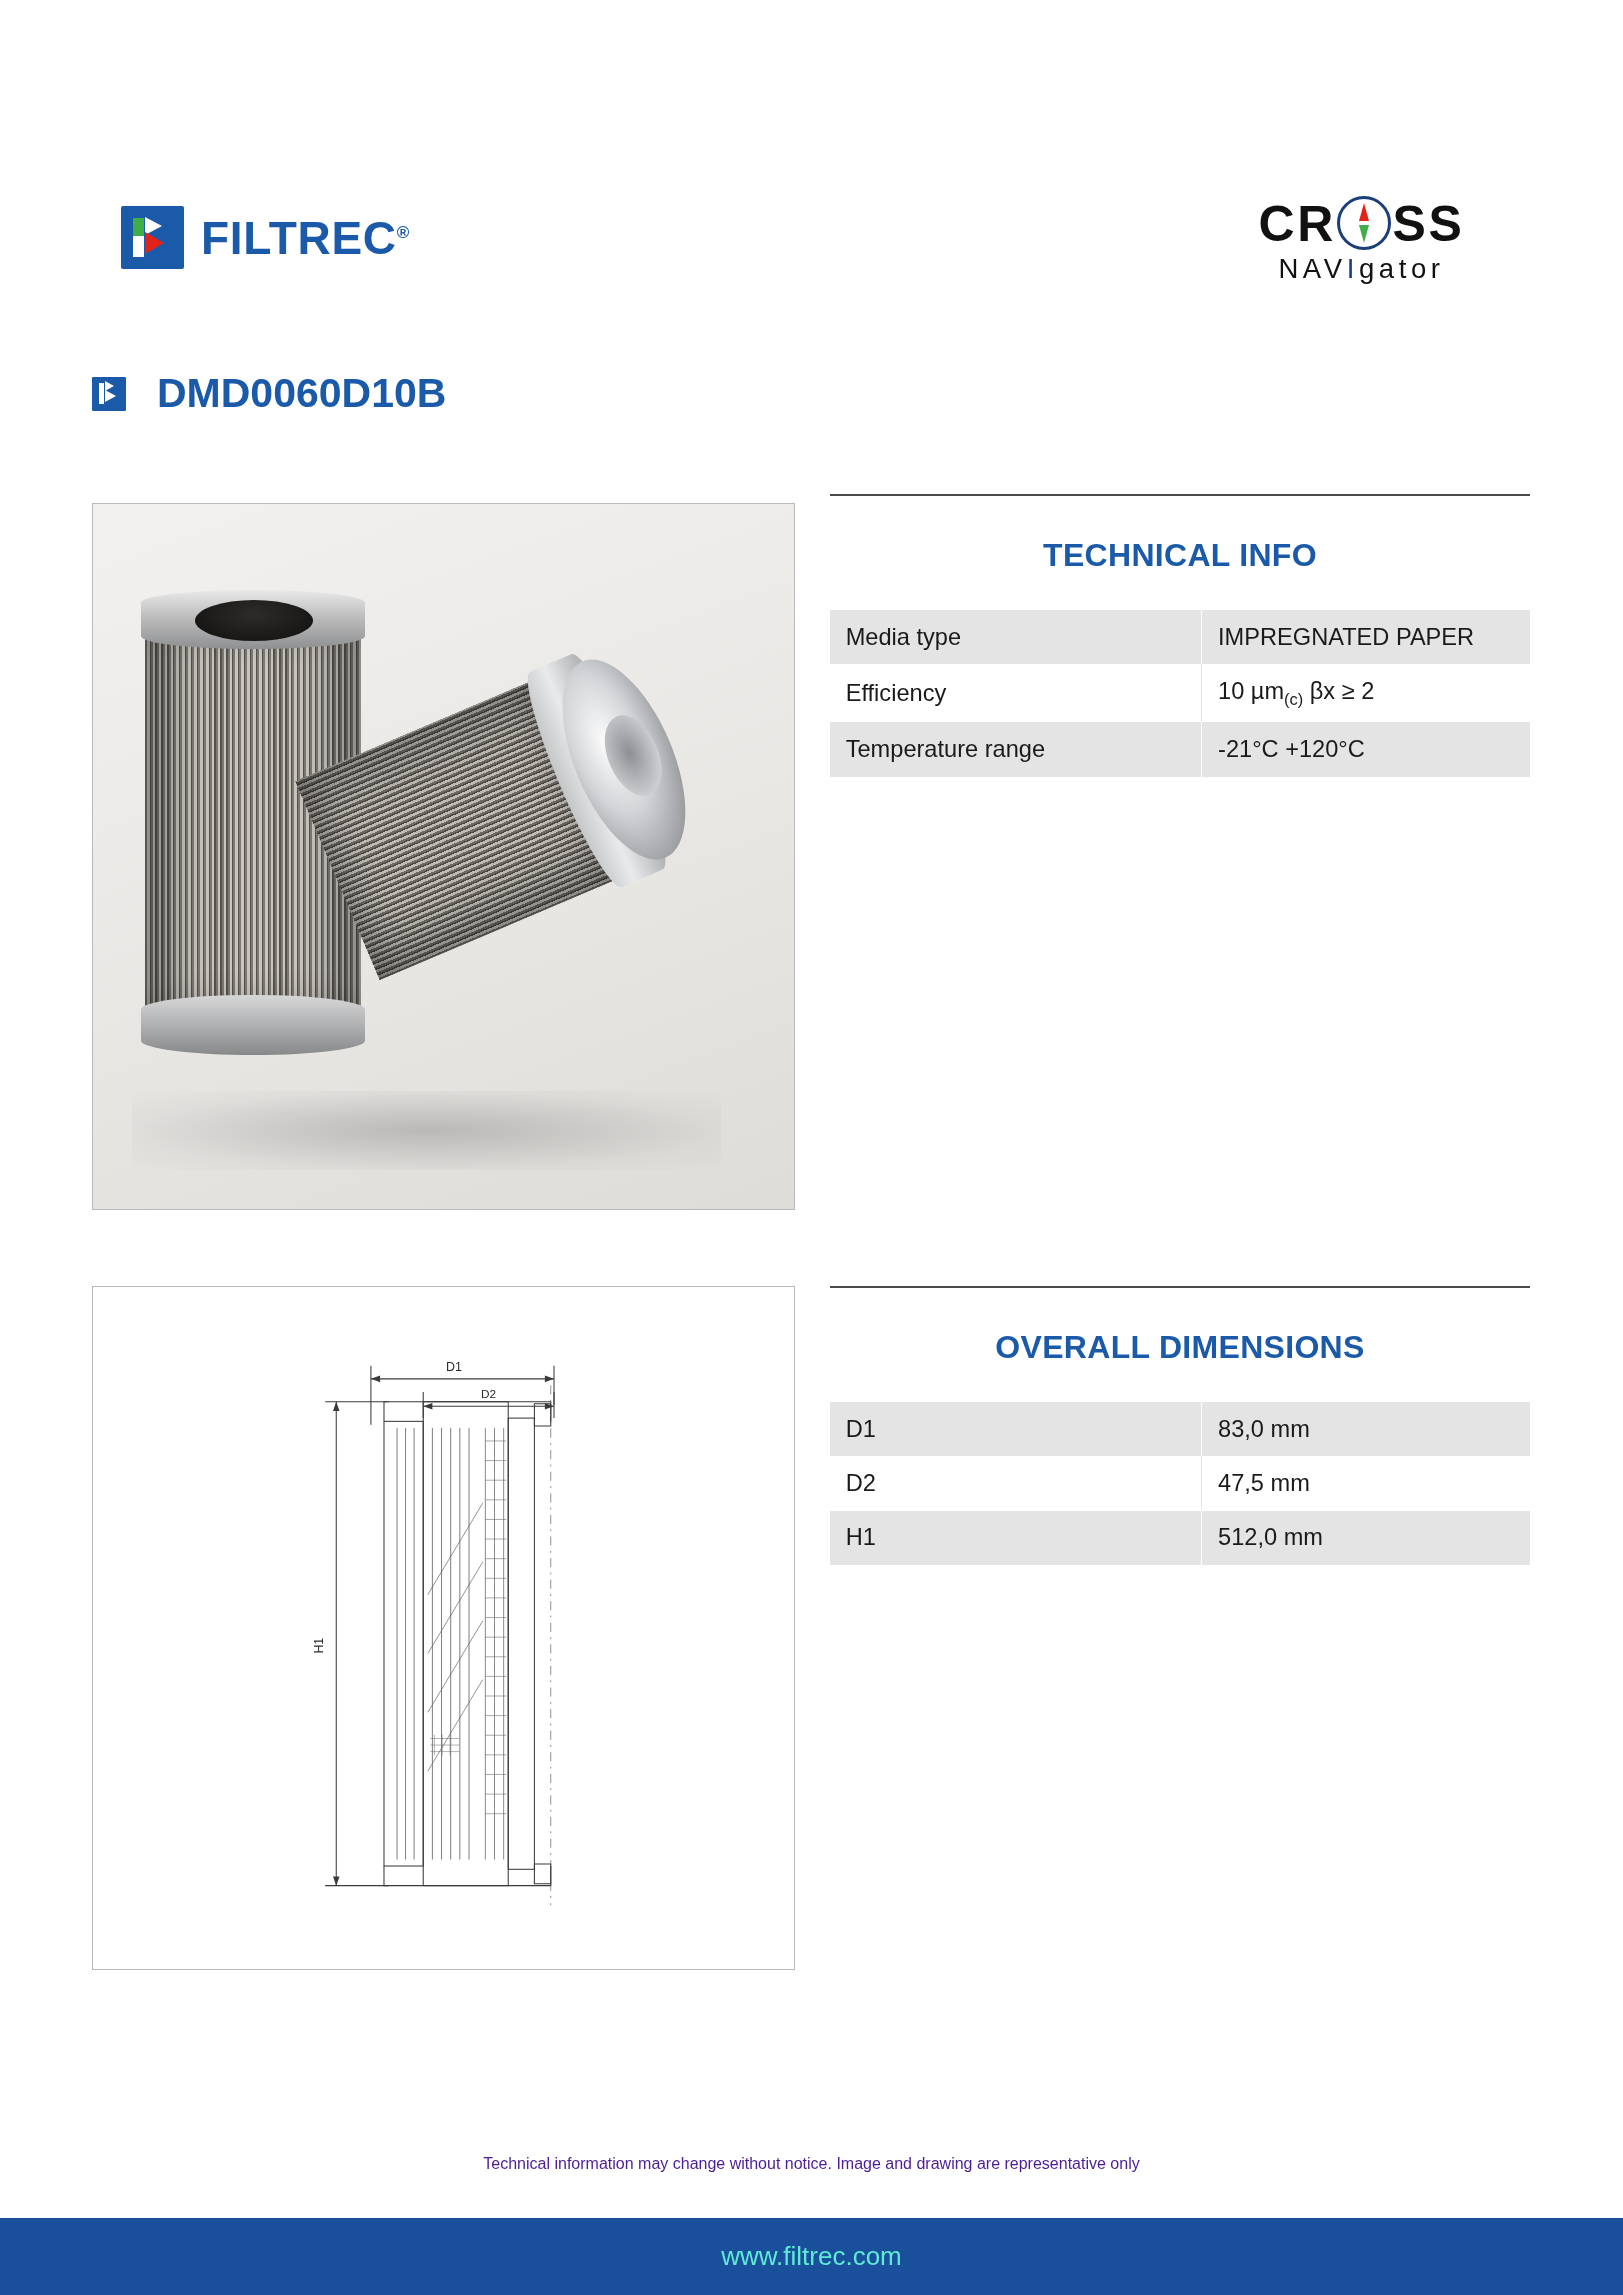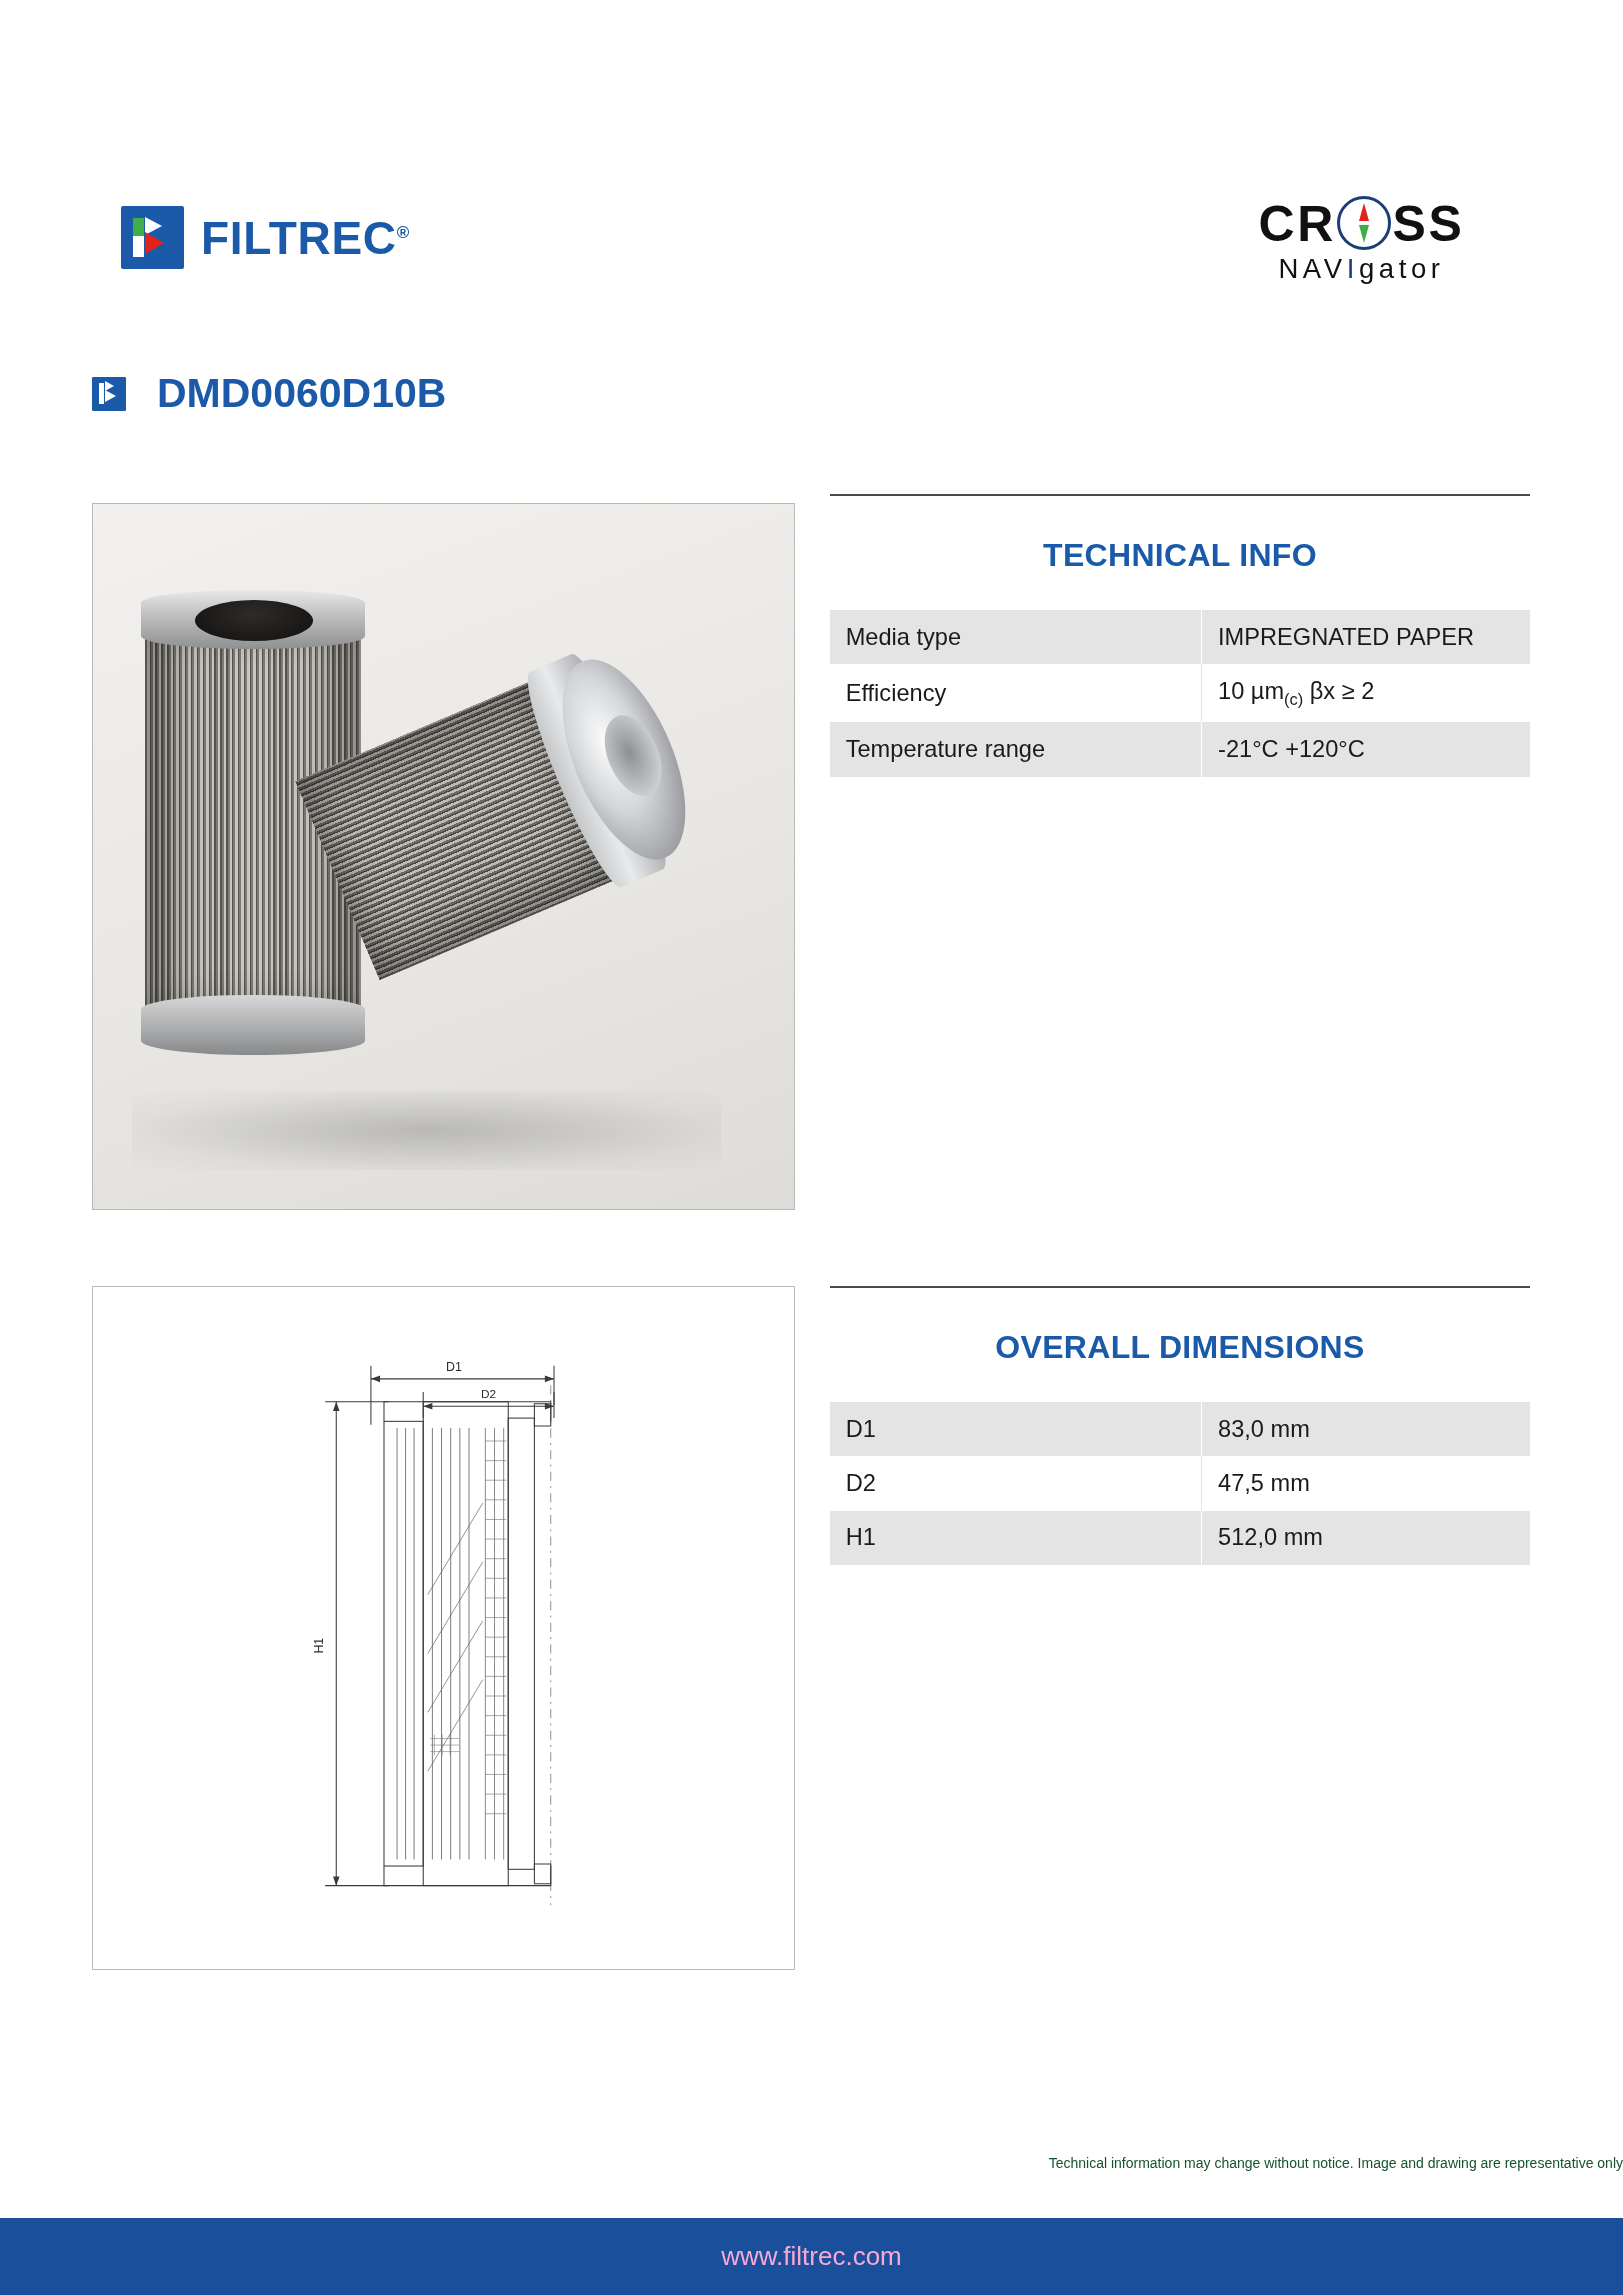--- a/index.html
+++ b/index.html
@@ -372,37 +372,37 @@
   table.spec tr td.key { border-right: 1.3px solid #ffffff; }
   table.spec tr.plain td.key { border-right: 1.3px solid #e4e4e4; }
   .sub { font-size: 16.4px; vertical-align: sub; }
 
   
   .disclaimer {
     position: absolute;
     top: 2155px;
     left: 0;
     width: 100%;
-    text-align: right;
-    font-size: 14px;
-    color: #14532d;
+    text-align: center;
+    font-size: 16px;
+    color: #4c1d95;
   }
   .footer-bar {
     position: absolute;
     left: 0;
     bottom: 0;
     width: 100%;
     height: 77px;
     background: #1a4f9c;
     display: flex;
     align-items: center;
     justify-content: center;
   }
   .footer-bar a, .footer-bar span {
-    color: #f9a8d4;
+    color: #5eead4;
     font-size: 26px;
     text-decoration: none;
   }
   .footer-accent {
     position: absolute;
     left: 0;
     bottom: 77px;
     width: 100%;
     height: 3.9px;
     background: #ffffff;

